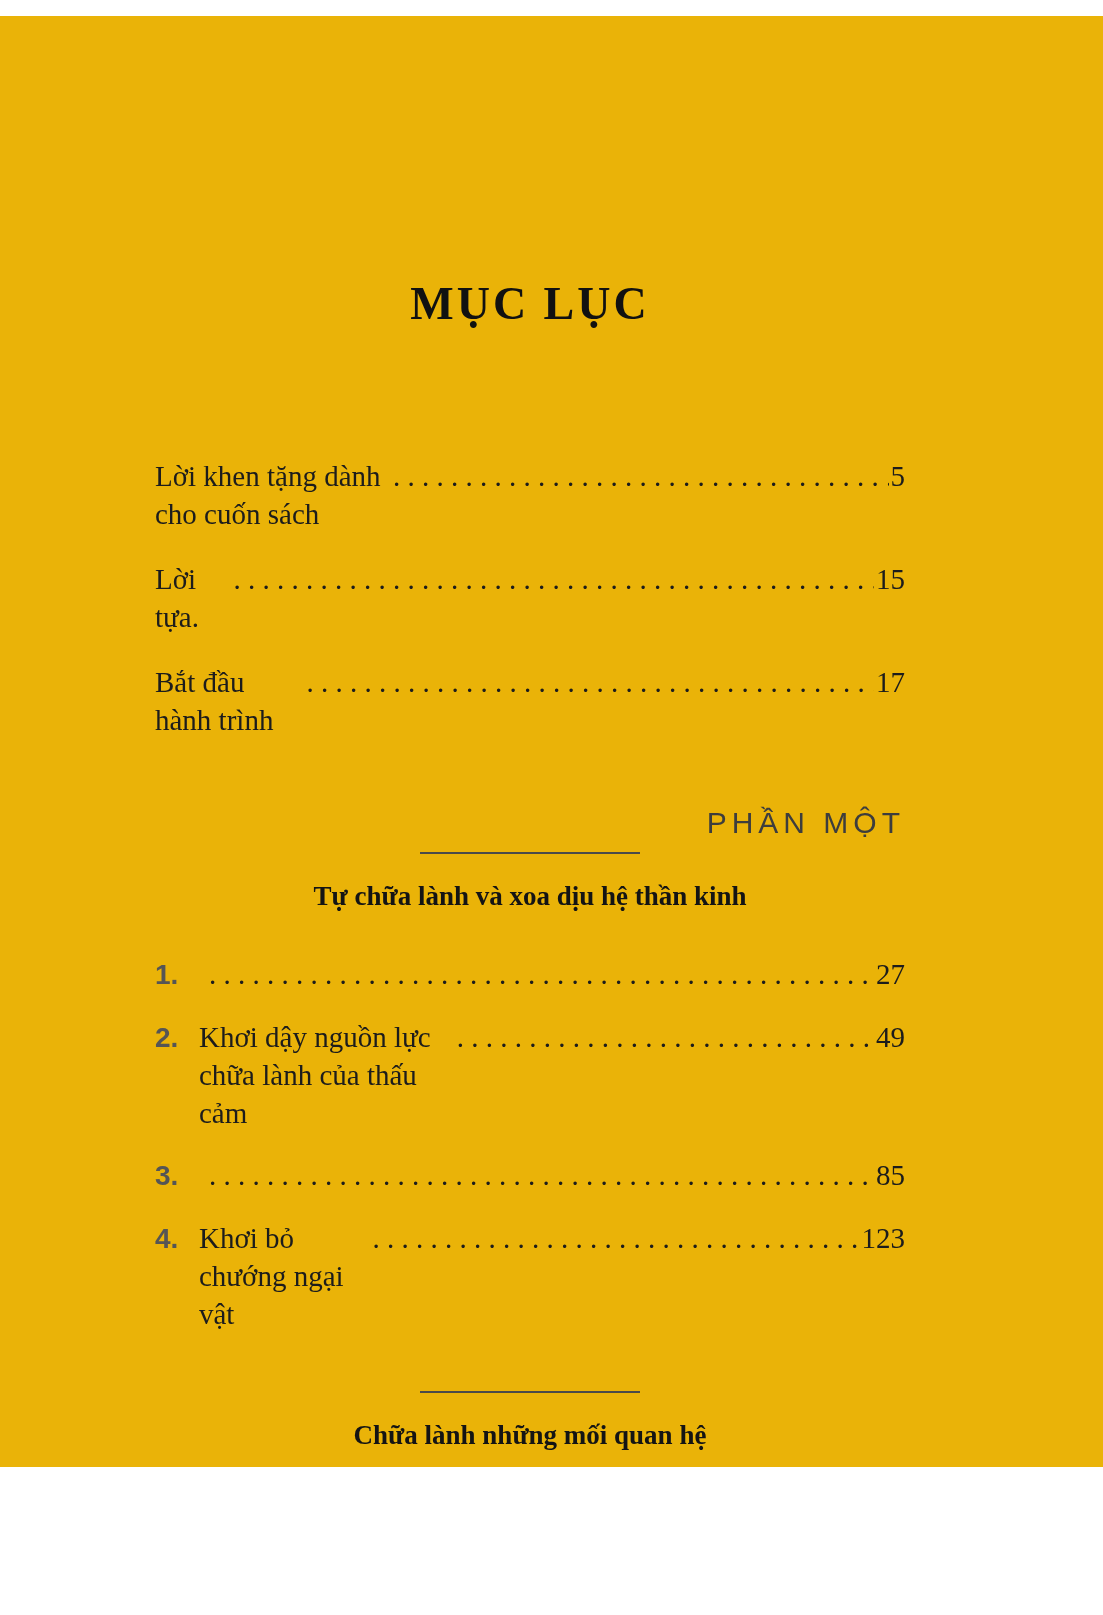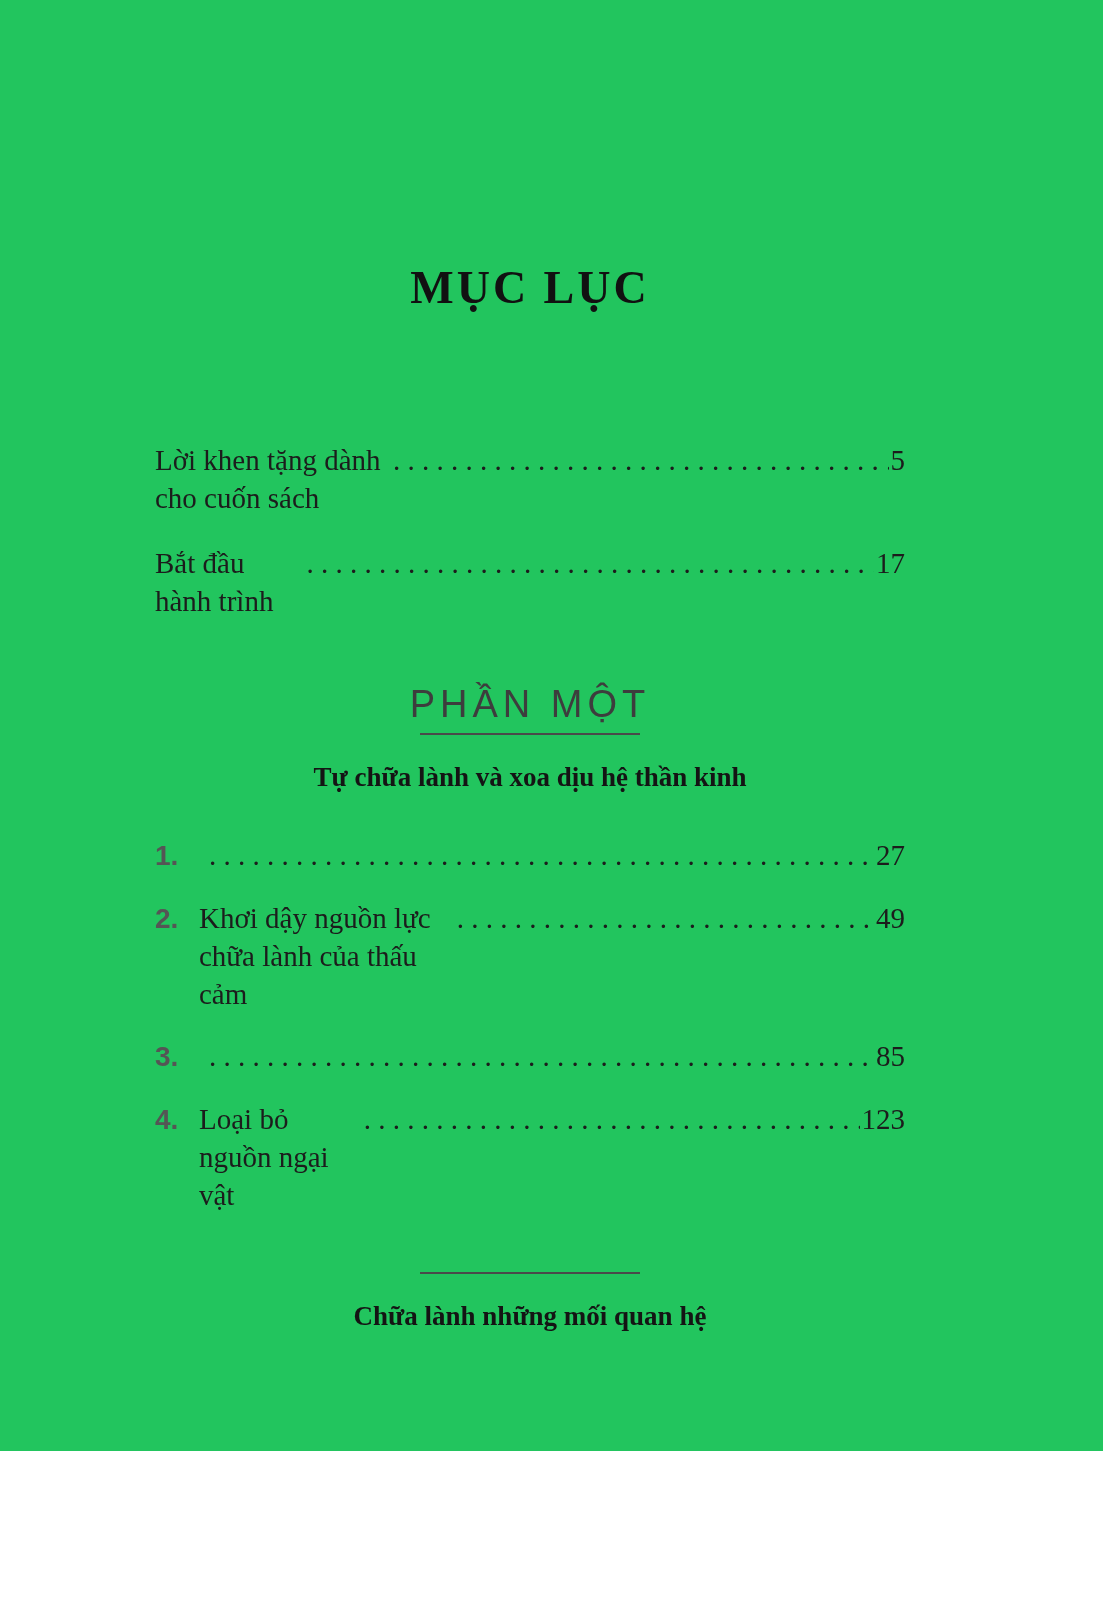--- a/index.html
+++ b/index.html
@@ -1,22 +1,22 @@
 <!DOCTYPE html>
 <html><head>
 <meta charset="utf-8">
 <style>
   * { margin: 0; padding: 0; box-sizing: border-box; }
   html, body { background: #ffffff; }
   .page {
     position: relative;
     width: 1103px;
     height: 1451px;
-    margin: 0 auto;
-    background: #22c55e;
+    margin: 16px auto;
+    background: #eab308;
     font-family: "Liberation Serif", serif;
     color: #1c1c1c;
     overflow: hidden;
   }
   .content { padding: 262px 198px 0 155px; }
 
   .toc-title {
     text-align: center;
     font-size: 46px;
     font-weight: bold;
@@ -51,24 +51,25 @@
   }
   .toc-page { white-space: nowrap; }
 
   .toc-section { text-align: center; }
   .section-one { margin-top: 64px; }
   .section-two { margin-top: 58px; }
 
   .section-kicker {
     font-family: "Liberation Sans", sans-serif;
     font-weight: normal;
-    font-size: 38px;
+    font-size: 30px;
     line-height: 40px;
     letter-spacing: 5px;
     color: #3d3d3d;
+    text-align: right;
   }
   .kicker-rule {
     width: 220px;
     border: none;
     border-top: 2px solid #4a4a4a;
     margin: 9px auto 0 auto;
   }
   .section-title {
     font-size: 27px;
     line-height: 38px;
@@ -97,20 +98,25 @@
 
     <h1 class="toc-title">MỤC LỤC</h1>
 
     <div class="front-matter">
       <div class="toc-row">
         <span class="toc-label italic">Lời khen tặng dành cho cuốn sách</span>
         <span class="leader"></span>
         <span class="toc-page">5</span>
       </div>
       <div class="toc-row">
+        <span class="toc-label italic">Lời tựa.</span>
+        <span class="leader"></span>
+        <span class="toc-page">15</span>
+      </div>
+      <div class="toc-row">
         <span class="toc-label italic">Bắt đầu hành trình</span>
         <span class="leader"></span>
         <span class="toc-page">17</span>
       </div>
     </div>
 
     <div class="toc-section section-one">
       <div class="section-kicker">PHẦN MỘT</div>
       <hr class="kicker-rule">
       <div class="section-title">Tự chữa lành và xoa dịu hệ thần kinh</div>
@@ -127,21 +133,21 @@
           <span class="leader"></span>
           <span class="toc-page">49</span>
         </div>
         <div class="toc-row">
           <span class="toc-num">3.</span>
           <span class="leader"></span>
           <span class="toc-page">85</span>
         </div>
         <div class="toc-row">
           <span class="toc-num">4.</span>
-          <span class="toc-label">Loại bỏ nguồn ngại vật</span>
+          <span class="toc-label">Khơi bỏ chướng ngại vật</span>
           <span class="leader"></span>
           <span class="toc-page">123</span>
         </div>
       </div>
     </div>
 
     <div class="toc-section section-two">
       <hr class="kicker-rule">
       <div class="section-title">Chữa lành những mối quan hệ</div>
 

